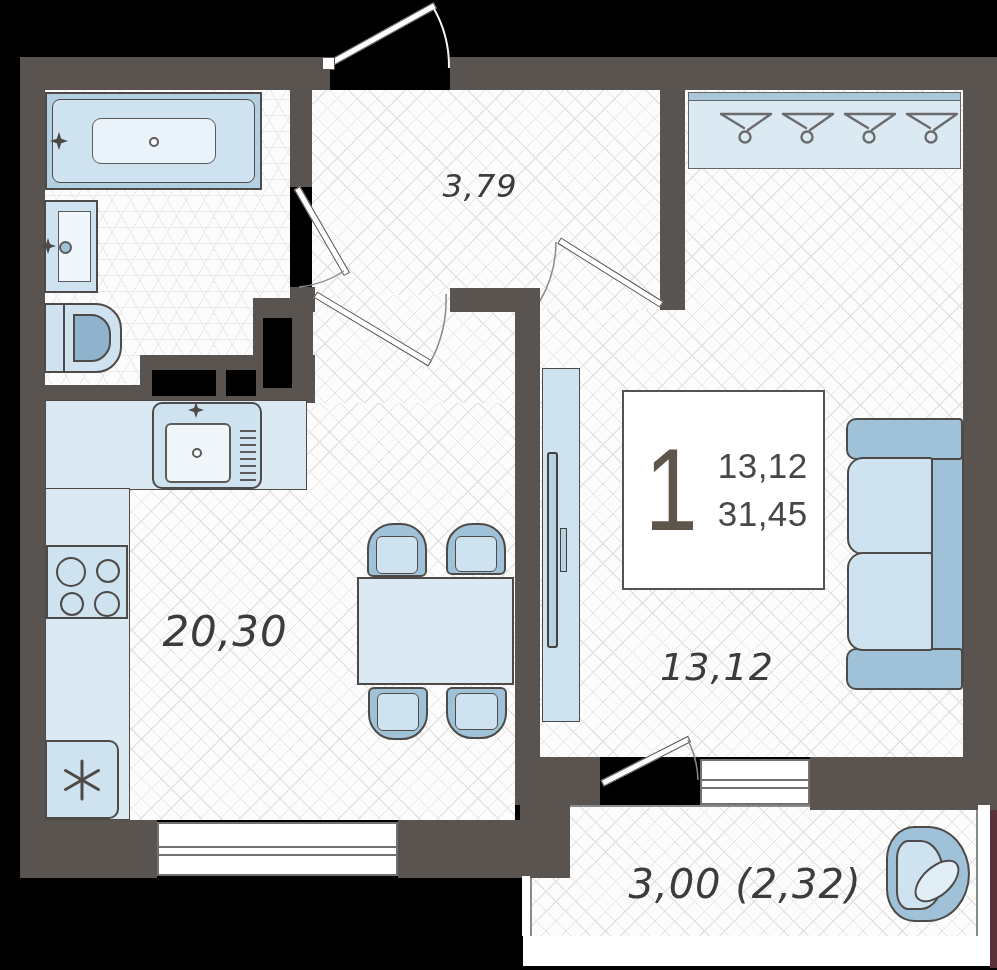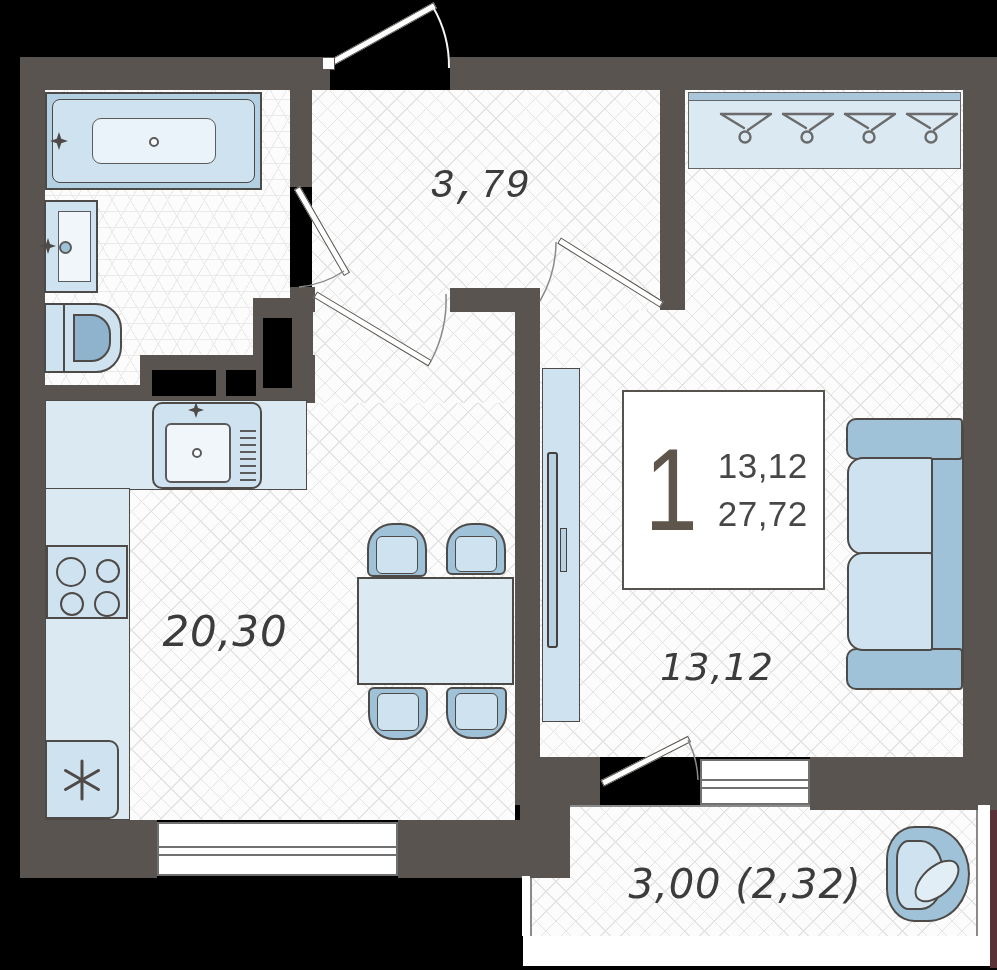--- a/index.html
+++ b/index.html
@@ -197,26 +197,26 @@
   <div class="abs deep" style="left:846px;top:418px;width:117px;height:42px;border-radius:10px 4px 4px 10px;"></div>
   <div class="abs deep" style="left:846px;top:648px;width:117px;height:42px;border-radius:10px 4px 4px 10px;"></div>
   <div class="abs fixture" style="left:847px;top:457px;width:86px;height:98px;border-radius:16px 3px 3px 16px;"></div>
   <div class="abs fixture" style="left:847px;top:552px;width:86px;height:99px;border-radius:16px 3px 3px 16px;"></div>
 
   <div class="abs deep" style="left:886px;top:826px;width:84px;height:96px;border-radius:34% 50% 50% 34%;">
     <div class="abs" style="left:8px;top:12px;width:48px;height:70px;background:var(--fixture-mid);border:2px solid var(--outline);border-radius:26% 48% 48% 26%;"></div>
     <div class="abs" style="left:22px;top:38px;width:54px;height:30px;background:#e2eef6;border:2px solid var(--outline);border-radius:50%;transform:rotate(-42deg);"></div>
   </div>
 
-  <div class="rlabel" style="left:480px;top:186px;font-size:40px;font-family:Liberation Mono, monospace;">3,79</div>
+  <div class="rlabel" style="left:480px;top:186px;font-size:32px;">3,79</div>
   <div class="rlabel" style="left:225px;top:631px;font-size:42px;">20,30</div>
   <div class="rlabel" style="left:717px;top:667px;font-size:38px;">13,12</div>
   <div class="rlabel" style="left:745px;top:884px;font-size:40px;">3,00 (2,32)</div>
 
   <div class="abs infobox" style="left:622px;top:390px;width:203px;height:200px;">
     <div class="info-one">1</div>
     <div class="info-vals">
       <span>13,12</span>
-      <span>27,72</span>
+      <span>31,45</span>
     </div>
   </div>
 
 </div>
 
 </body></html>

